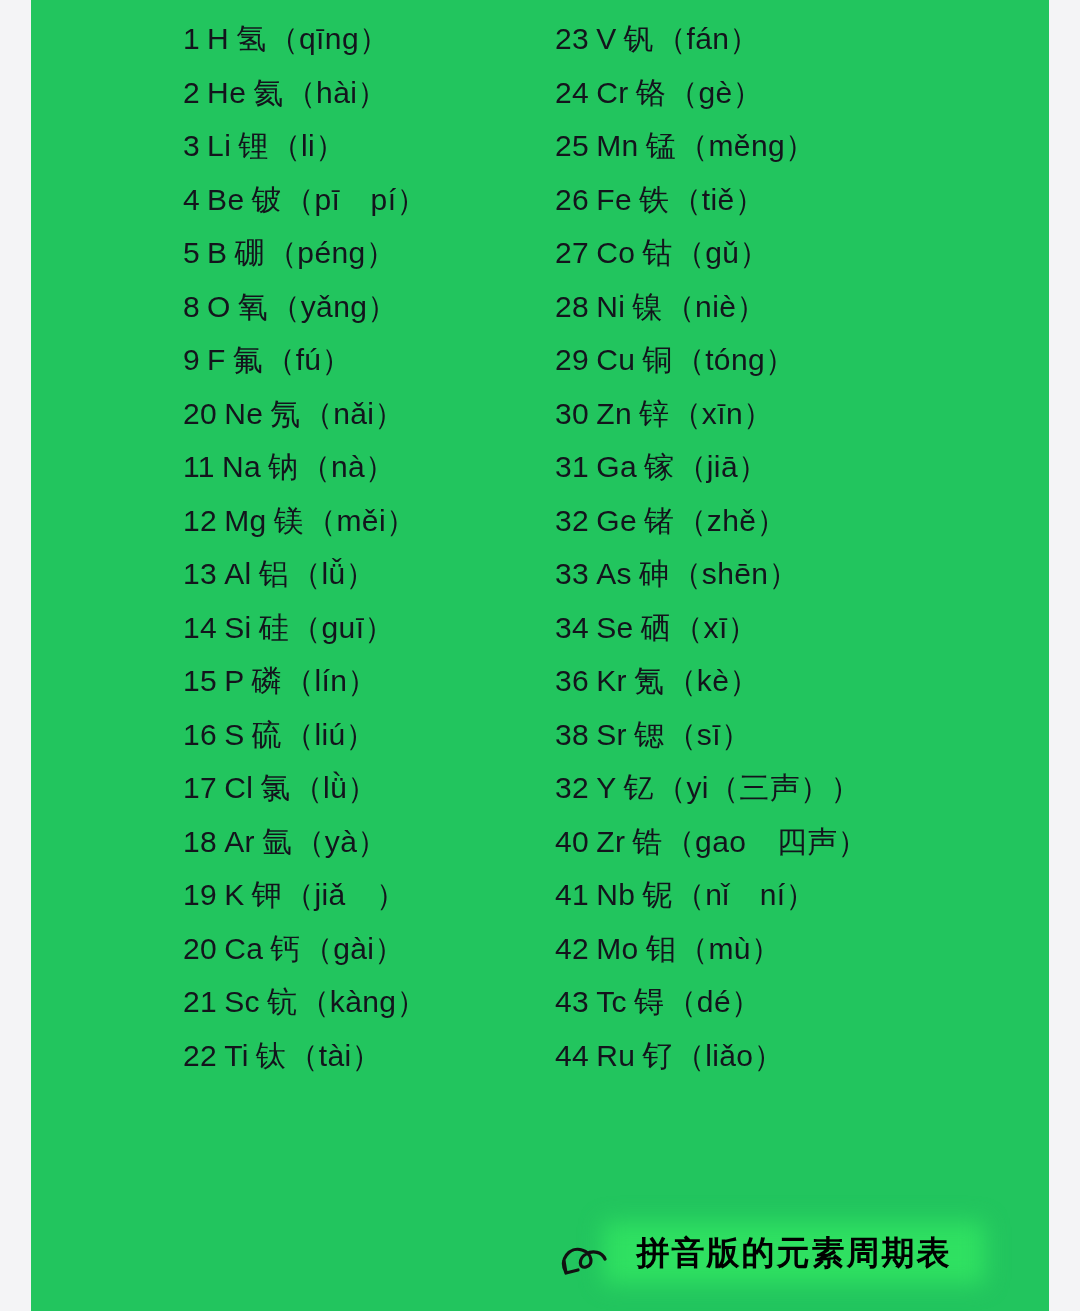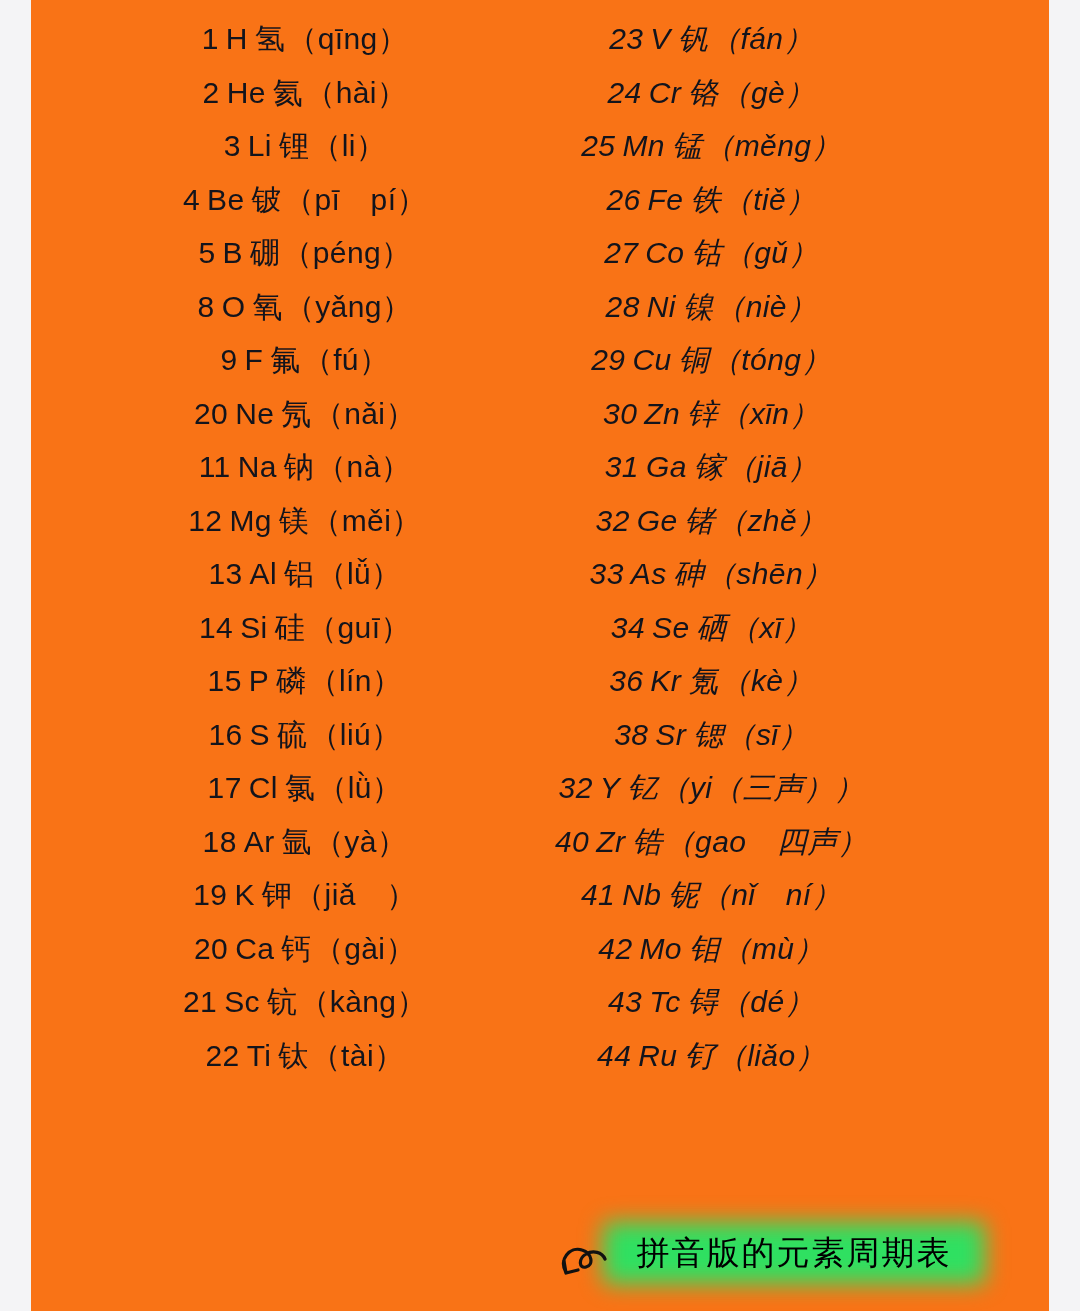--- a/index.html
+++ b/index.html
@@ -13,36 +13,35 @@
     font-family: "Liberation Sans", "DejaVu Sans", sans-serif;
     overflow: hidden;
     position: relative;
   }
   #page {
     position: absolute;
     left: 31px;
     top: 0;
     width: 1018px;
     height: 1311px;
-    background: #f97316;
-    text-align: center;
+    background: #22c55e;
   }
   #columns {
     position: absolute;
     left: 0;
     top: 0;
     width: 1018px;
     height: 1210px;
   }
   .column {
     position: absolute;
     top: 12px;
   }
   #col-left  { left: 152px; }
-  #col-right { left: 524px; font-style: italic; }
+  #col-right { left: 524px; }
 
   .entry-row {
     height: 53.5px;
     line-height: 53.5px;
     white-space: nowrap;
     font-size: 30px;
     color: #13141c;
     letter-spacing: 0.4px;
   }
   .entry-row .num,
@@ -76,21 +75,21 @@
   #badge-label {
     position: absolute;
     left: 572px;
     top: 26px;
     width: 382px;
     height: 62px;
     display: flex;
     align-items: center;
     justify-content: center;
     font-size: 33px;
-    font-weight: normal;
+    font-weight: bold;
     color: #000000;
     letter-spacing: 2px;
     font-family: "DejaVu Sans", "Liberation Sans", sans-serif;
   }
   #badge-arrow {
     position: absolute;
     left: 521px;
     top: 36px;
     width: 62px;
     height: 50px;

